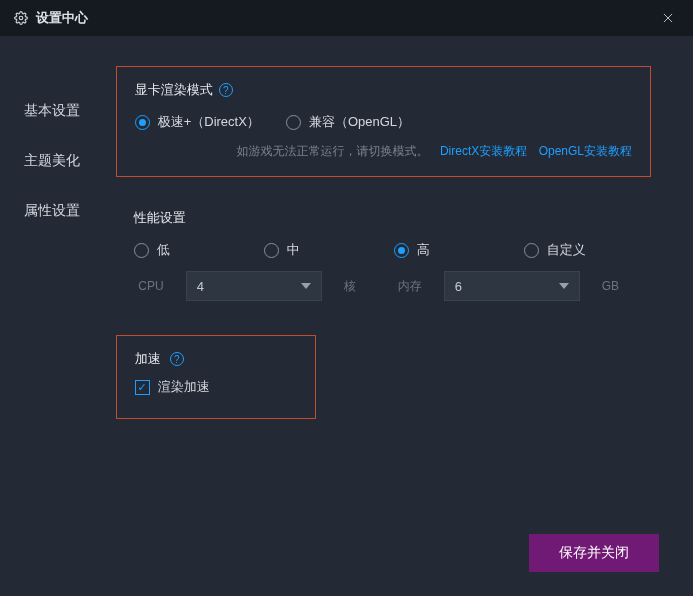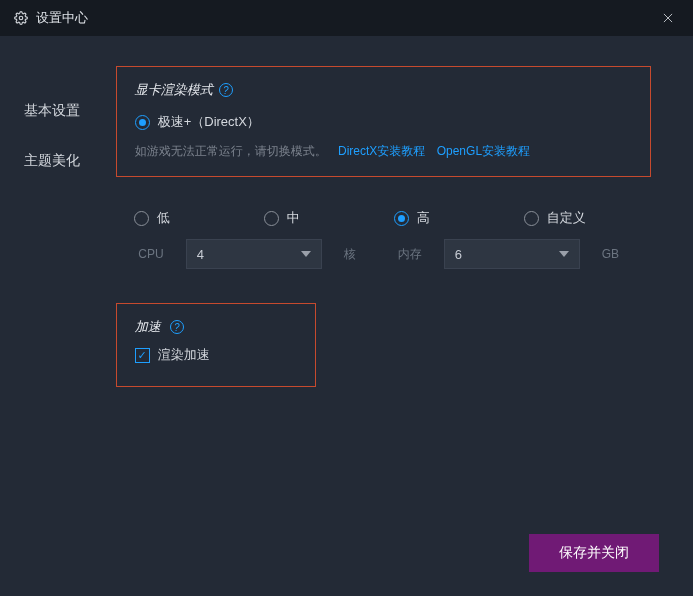--- a/index.html
+++ b/index.html
@@ -12,20 +12,21 @@
     font-size: 13px;
     overflow: hidden;
   }
   .titlebar {
     height: 36px;
     background: #151a21;
     display: flex;
     align-items: center;
     padding: 0 14px;
     justify-content: space-between;
+    font-weight: bold;
   }
   .titlebar-left { display: flex; align-items: center; gap: 8px; }
   .gear-icon svg { width: 14px; height: 14px; display:block; }
   .title-text { color: #dfe3e8; font-size: 13px; }
   .close-btn { color: #cfd3d8; cursor: pointer; padding: 4px; }
   .close-btn svg { width: 14px; height: 14px; display:block; }
 
   .body {
     display: flex;
     height: 560px;
@@ -61,39 +62,39 @@
     flex: 1;
     padding: 30px 42px 20px 10px;
     position: relative;
   }
 
   .section {
     padding: 14px 18px 16px 18px;
     margin-bottom: 18px;
   }
   .section.outlined { border: 1px solid #c64a2e; }
-  .section-title { color: #e6e9ee; font-size: 13px; display:flex; align-items:center; gap:6px; margin-bottom: 14px; font-style: italic;}
+  .section-title { color: #e6e9ee; font-size: 13px; display:flex; align-items:center; gap:6px; margin-bottom: 14px;}
   .help-icon {
     width: 14px; height: 14px; border: 1px solid #1e9fff; border-radius: 50%;
     display:inline-flex; align-items:center; justify-content:center;
     color:#1e9fff; font-size:10px; cursor:pointer;
   }
 
   .radio-row { display:flex; align-items:center; gap: 26px; flex-wrap: wrap; margin-bottom: 12px;}
   .radio { display:flex; align-items:center; gap:8px; cursor:pointer; color:#d4d8de; font-size:13px;}
   .radio-dot {
     width: 15px; height: 15px; border: 1.5px solid #8a9099; border-radius:50%;
     display:inline-flex; align-items:center; justify-content:center;
   }
   .radio.selected .radio-dot { border-color: #1e9fff; }
   .radio.selected .radio-dot::after {
     content:""; width:7px; height:7px; background:#1e9fff; border-radius:50%;
   }
 
-  .hint { color: #7b828d; font-size: 12px; }
+  .hint { color: #7b828d; font-size: 12px; text-align: right; }
   .link { color: #1e9fff; cursor:pointer; text-decoration: none; margin-left: 8px; }
 
   .select-row { display:flex; align-items:center; gap: 22px; margin-top: 6px;}
   .sel-label { color:#6b7480; font-size:12px; width:30px; text-align:right;}
   .select {
     width: 136px; height: 30px; background:#2e3642; border:1px solid #3a4250;
     display:flex; align-items:center; justify-content:space-between;
     padding: 0 10px; color:#c7ccd4; cursor:pointer;
   }
   .select .caret { border-left:5px solid transparent; border-right:5px solid transparent; border-top:6px solid #9aa0aa; }
@@ -143,43 +144,53 @@
 </div>
 
 <div class="body">
   <div class="sidebar">
     <div class="sidebar-item">
         <span>基本设置</span>
       </div>
     <div class="sidebar-item">
         <span>主题美化</span>
       </div>
+    <div class="sidebar-item">
+        <span>属性设置</span>
+      </div>
   </div>
 
   <div class="main">
 
     <div class="section outlined">
       <div class="section-title">
         <span>显卡渲染模式</span>
         <span class="help-icon">?</span>
       </div>
       <div class="radio-row">
         <label class="radio selected">
           <span class="radio-dot"></span>
           <span>极速+（DirectX）</span>
         </label>
+        <label class="radio">
+          <span class="radio-dot"></span>
+          <span>兼容（OpenGL）</span>
+        </label>
       </div>
       <div class="hint">
         <span>如游戏无法正常运行，请切换模式。</span>
         <a class="link">DirectX安装教程</a>
         <a class="link">OpenGL安装教程</a>
       </div>
     </div>
 
     <div class="section">
+      <div class="section-title">
+        <span>性能设置</span>
+      </div>
       <div class="radio-row perf-radios">
         <label class="radio">
           <span class="radio-dot"></span>
           <span>低</span>
         </label>
         <label class="radio">
           <span class="radio-dot"></span>
           <span>中</span>
         </label>
         <label class="radio selected">

